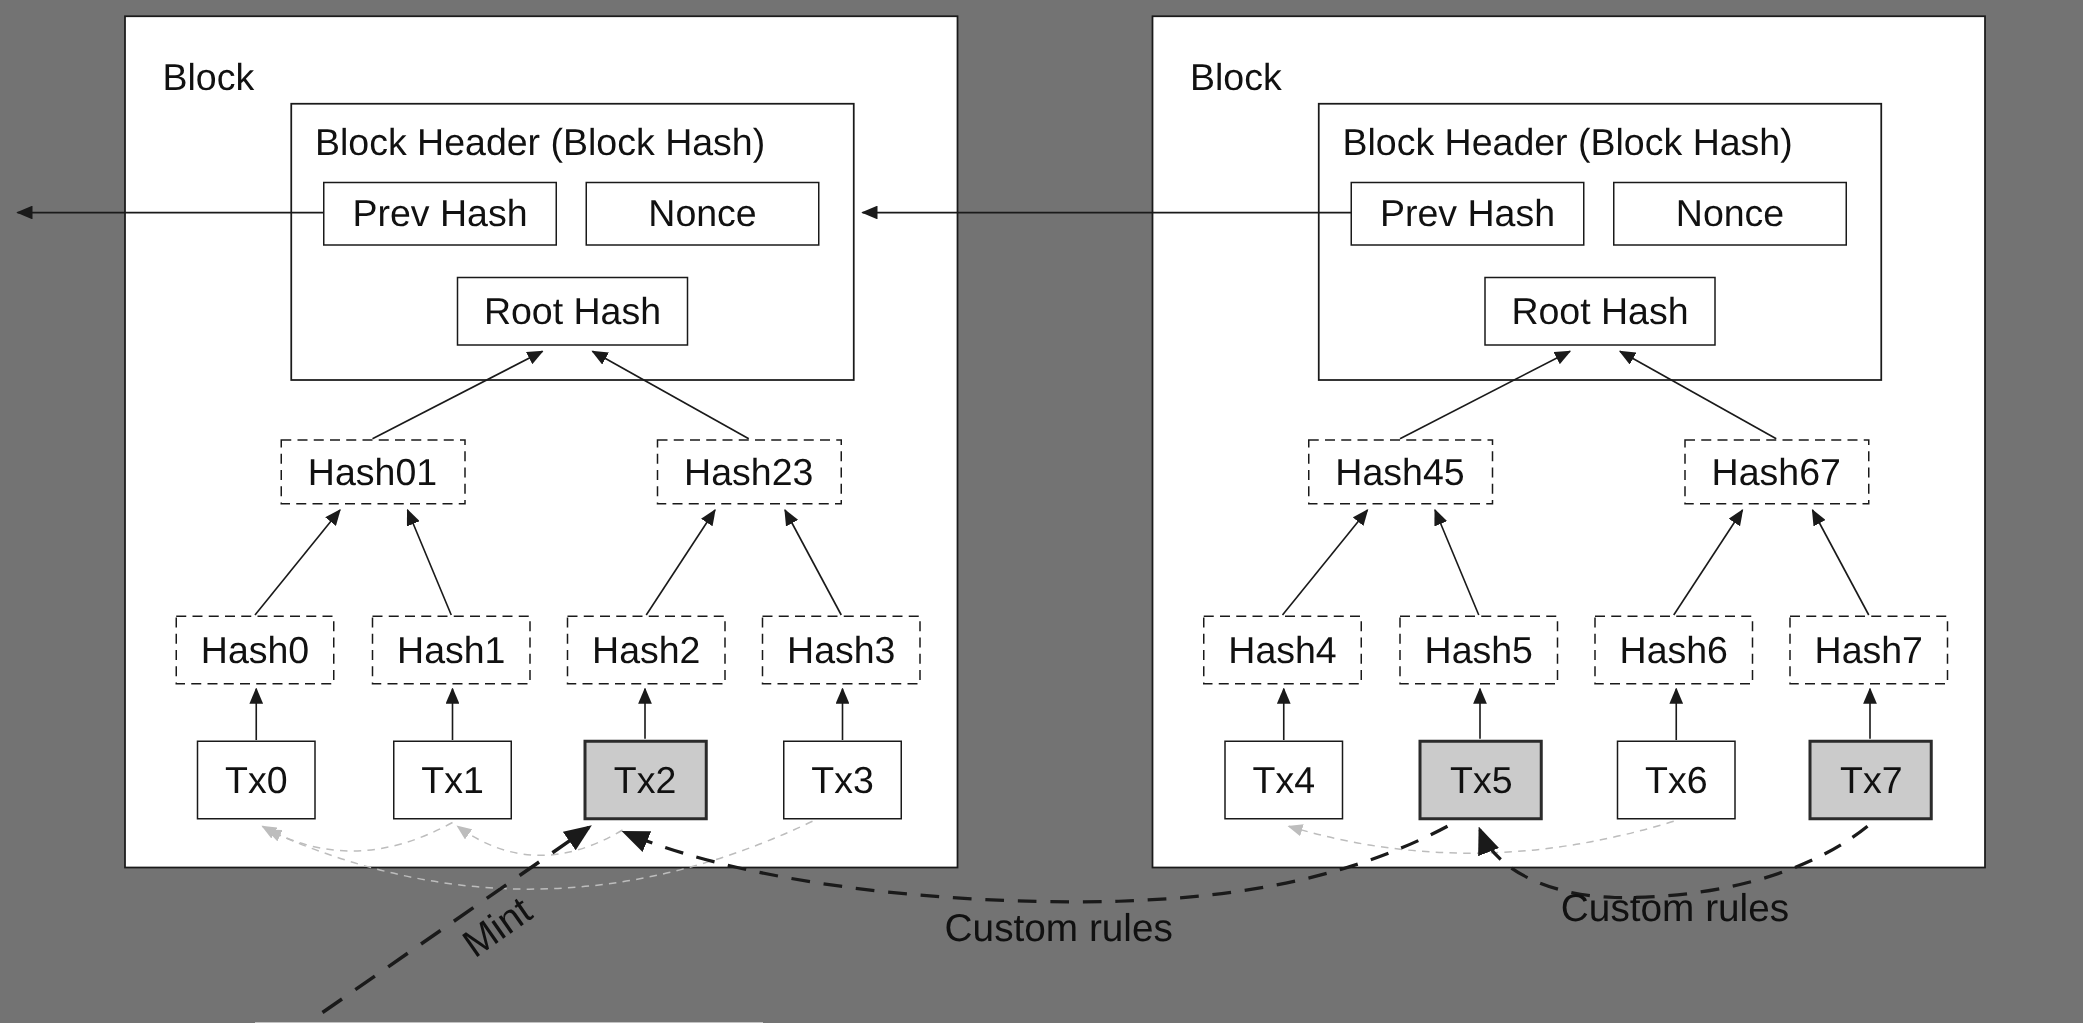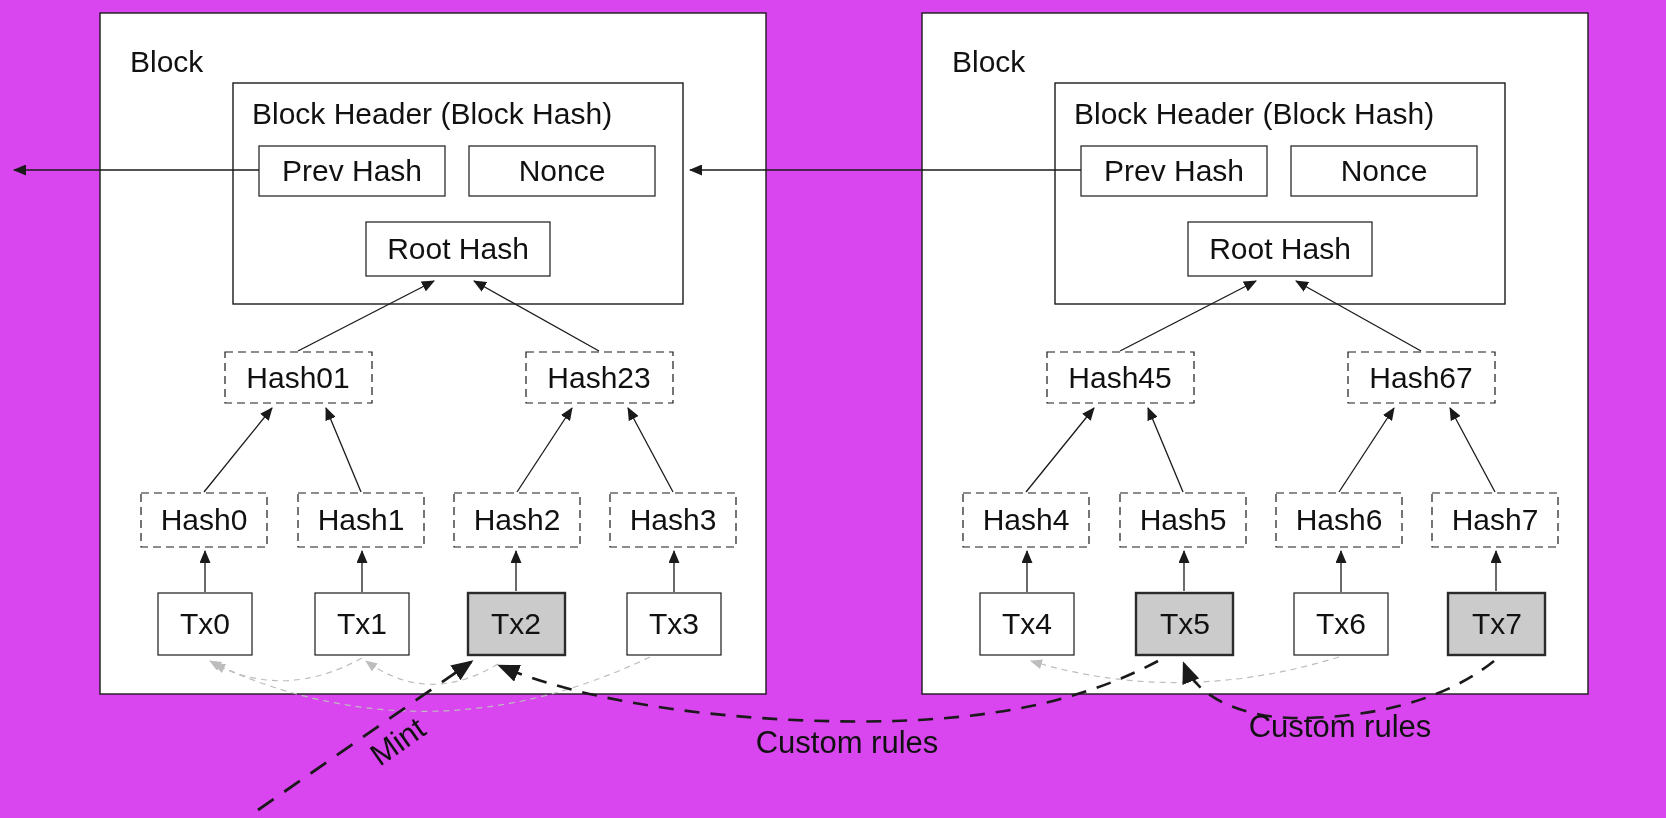--- a/index.html
+++ b/index.html
@@ -1,16 +1,16 @@
 <!DOCTYPE html>
 <html><head>
 <meta charset="utf-8">
 <style>
   html,body { margin:0; padding:0; background:#ffffff; }
-  .stage { width:1666px; height:818px; position:relative; background:#d946ef; }
+  .stage { width:1666px; height:818px; position:relative; background:#737373; }
   svg { display:block; }
   text { font-family:"Liberation Sans", sans-serif; fill:#111111; }
   .lbl   { font-size:30px; }
   .title { font-size:30px; }
   .anno  { font-size:31px; }
   .solid-box  { fill:#ffffff; stroke:#1a1a1a; stroke-width:1.4; }
   .thin-box   { fill:#ffffff; stroke:#1a1a1a; stroke-width:1.2; }
   .dash-box   { fill:#ffffff; stroke:#1a1a1a; stroke-width:1.2; stroke-dasharray:8 5; }
   .gray-box   { fill:#cbcbcb; stroke:#2b2b2b; stroke-width:2.4; }
   .tree-arrow { fill:none; stroke:#1a1a1a; stroke-width:1.3; }

